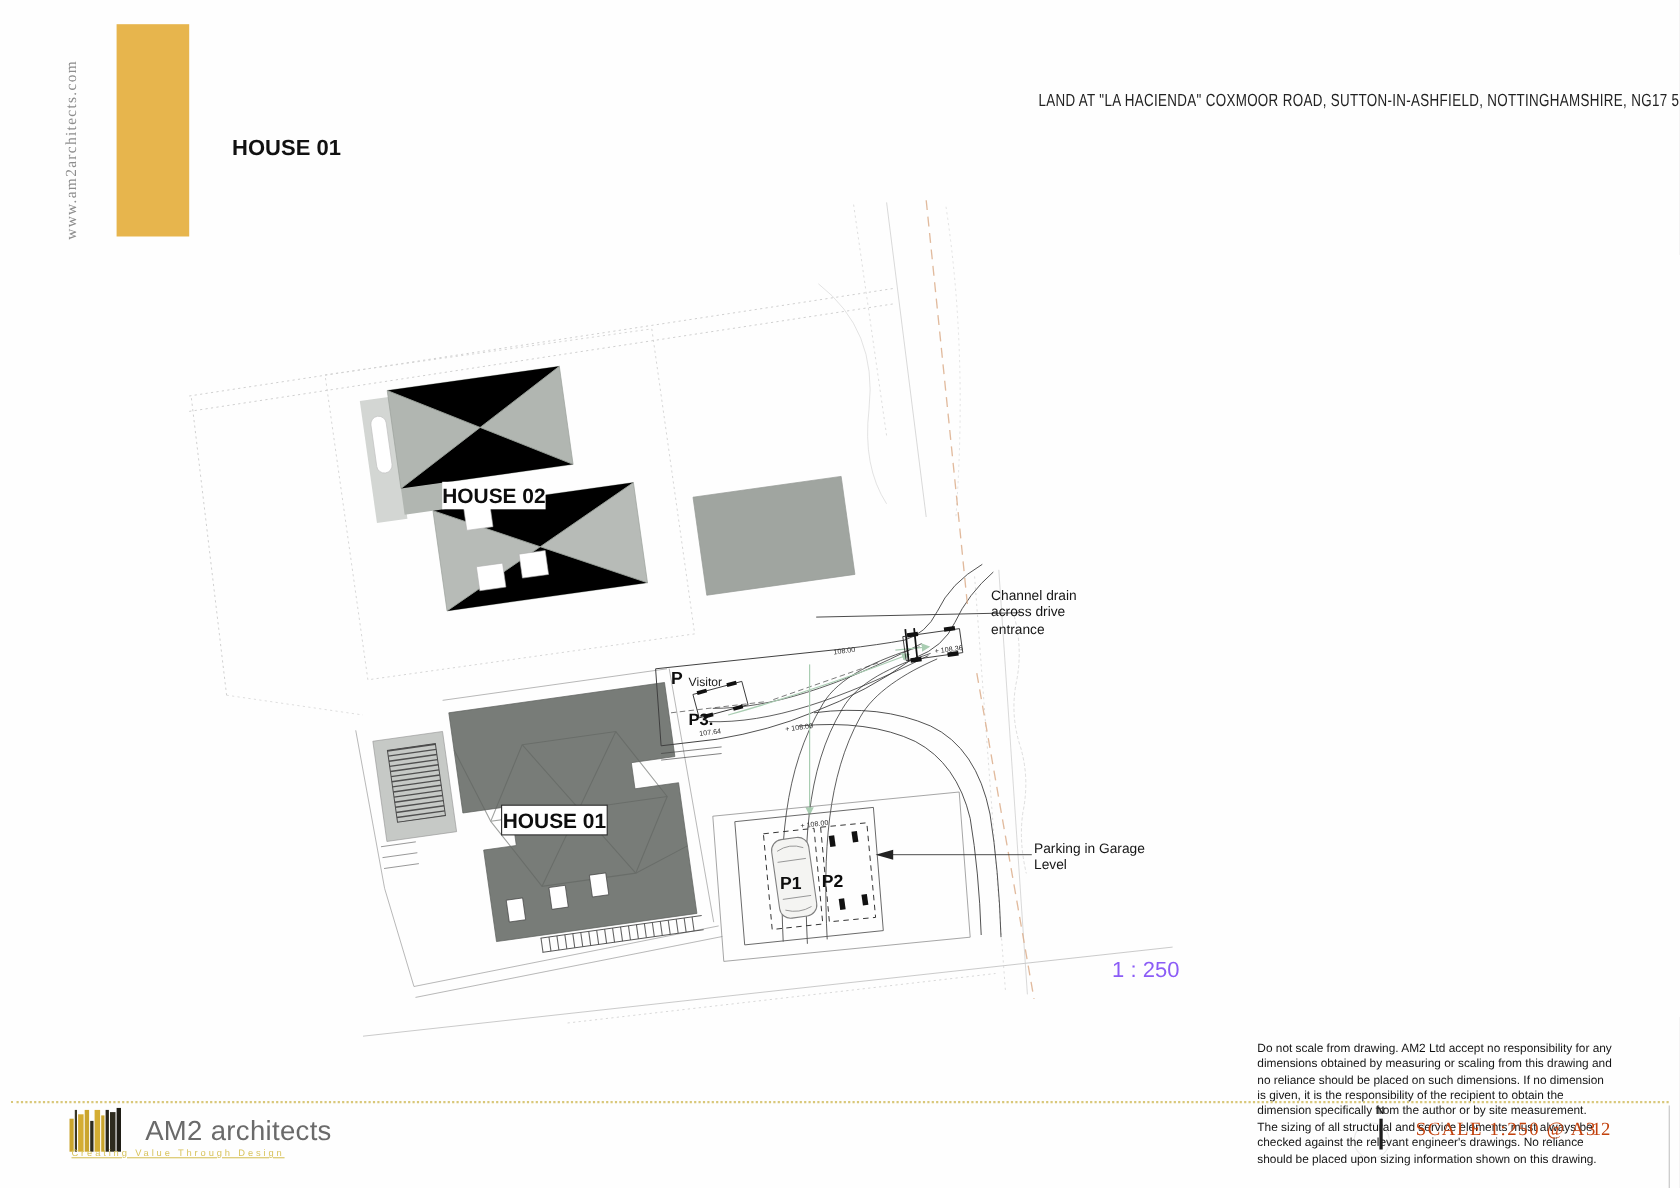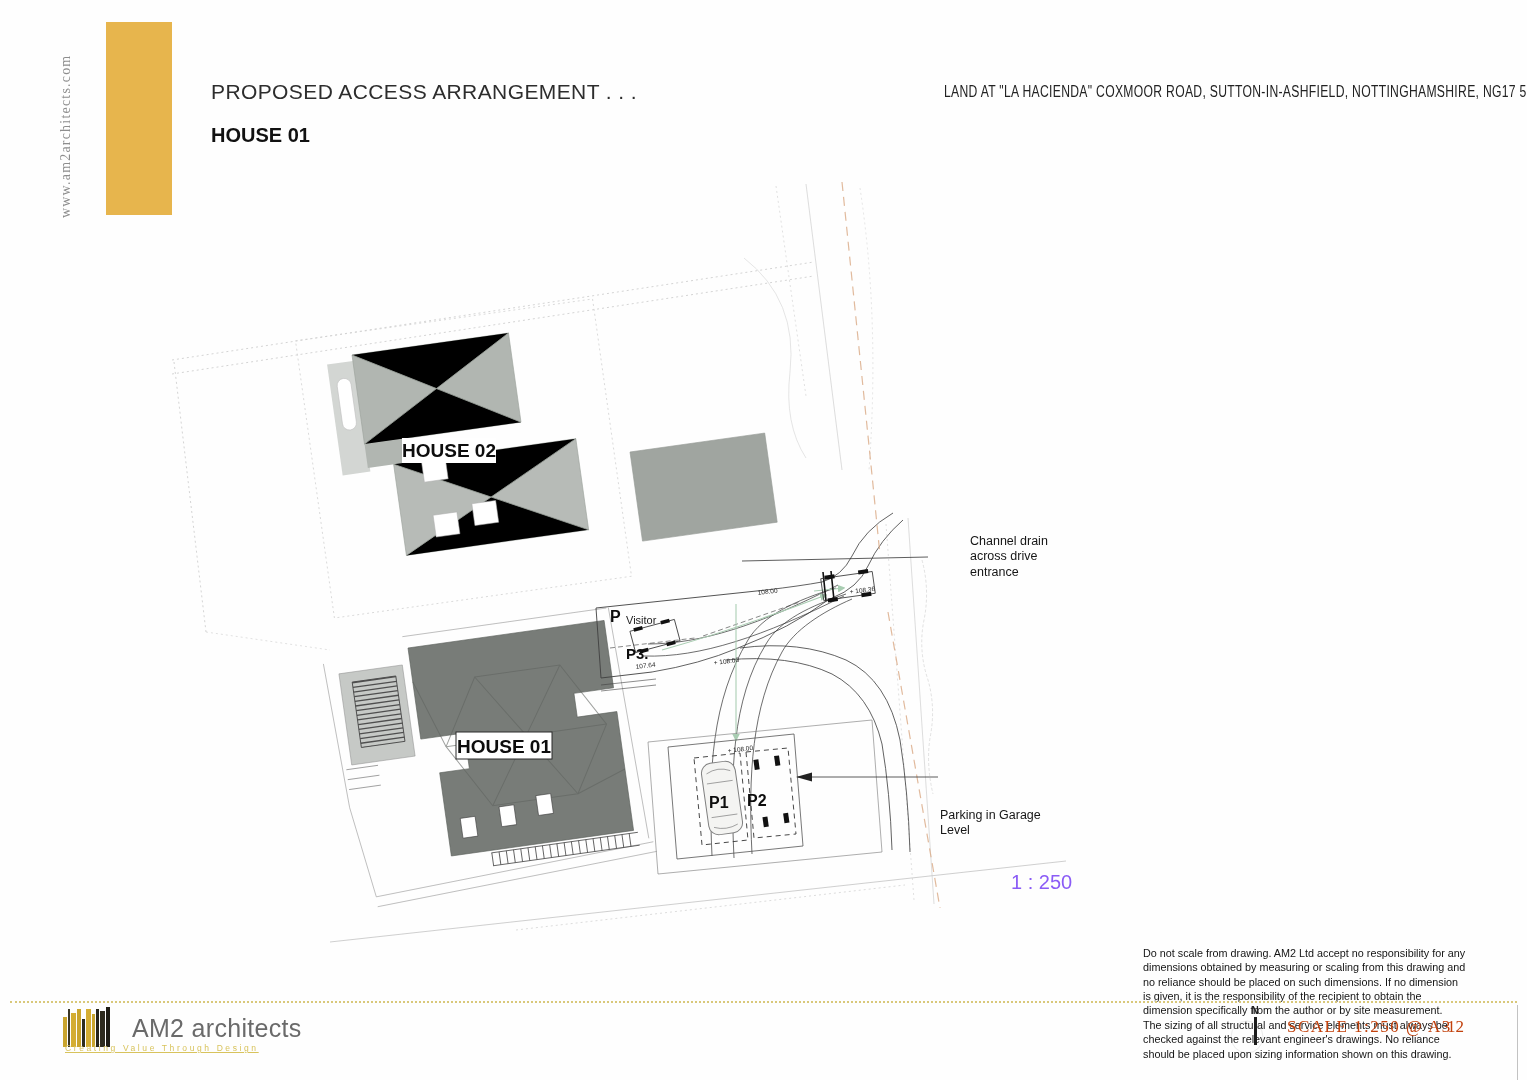--- a/index.html
+++ b/index.html
@@ -9,22 +9,22 @@
   
   .vertical-site{position:absolute;left:58px;top:218px;transform:rotate(-90deg);transform-origin:top left;
         font-family:"Liberation Serif", serif;font-size:14px;letter-spacing:1.2px;color:#8d8d8d;white-space:nowrap;}
   .accent-bar{position:absolute;left:106px;top:22px;width:66px;height:193px;background:#e7b54d;}
   .title-1{position:absolute;left:211px;top:80px;font-size:21px;letter-spacing:.4px;color:#2d2d2d;}
   .title-2{position:absolute;left:211px;top:124px;font-size:20px;font-weight:bold;color:#111;}
   .address{position:absolute;left:944px;top:83px;font-size:16px;color:#222;white-space:nowrap;
         transform:scaleX(.76);transform-origin:left center;letter-spacing:.4px;}
   
   .note{position:absolute;font-size:12.5px;line-height:1.22;color:#161616;}
-  .note-channel{left:970px;top:534px;width:100px;}
-  .note-parking{left:940px;top:764px;width:104px;margin-top:44px;}
+  .note-channel{left:901px;top:534px;width:100px;}
+  .note-parking{left:940px;top:764px;width:104px;}
   
   .drawing-title{position:absolute;left:1008px;top:836px;font-size:30px;font-weight:bold;color:#101010;letter-spacing:.2px;}
   .drawing-scale{position:absolute;left:1011px;top:871px;font-size:20px;color:#8b5cf6;}
   .disclaimer{position:absolute;left:1143px;top:901px;width:324px;font-size:10.8px;line-height:1.33;color:#141414;margin-top:45px;}
   .disclaimer p{margin:0;}
   
   .footer-rule{position:absolute;left:10px;top:1001px;width:1507px;border-top:2px dotted #d9c87a;}
   .footer-vline{position:absolute;left:1517px;top:1005px;width:1px;height:75px;background:#c2c2c2;}
   .logo{position:absolute;left:63px;top:1007px;}
   .logo-text{position:absolute;left:132px;top:1014px;font-size:25px;color:#6a6a6a;letter-spacing:.3px;}
@@ -37,21 +37,20 @@
   .page-num{position:absolute;left:1447px;top:1017px;font-family:"Liberation Serif", serif;font-size:17px;color:#c2410c;}
   svg text{font-family:"Liberation Sans", sans-serif;}
 </style>
 </head>
 <body>
 
 <div class="page">
 
   <div class="vertical-site">www.am2architects.com</div>
   <div class="accent-bar"></div>
-  <div class="title-1">PROPOSED ACCESS ARRANGEMENT . . .</div>
   <div class="title-2">HOUSE 01</div>
   <div class="address">LAND AT "LA HACIENDA" COXMOOR ROAD, SUTTON-IN-ASHFIELD, NOTTINGHAMSHIRE, NG17 5LF</div>
 
   <svg class="abs" style="left:0;top:0;" width="1527" height="1080" viewBox="0 0 1527 1080">
     <defs>
       <marker id="arrG" viewBox="0 0 10 10" refX="8" refY="5" markerWidth="7" markerHeight="7" orient="auto">
         <path d="M0,0 L10,5 L0,10 z" fill="#a9cdb2"></path>
       </marker>
     </defs>
 

